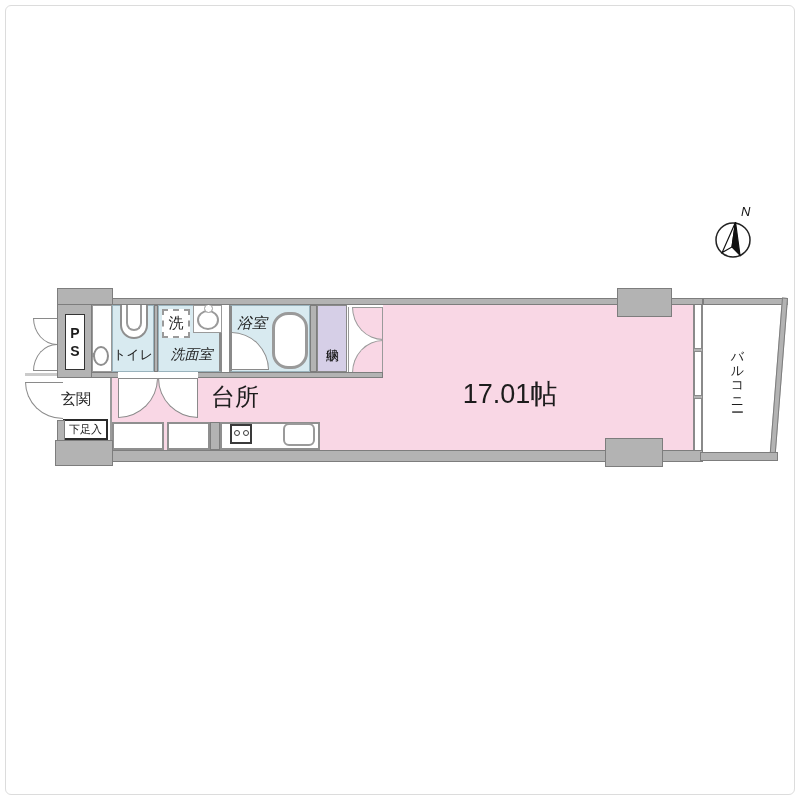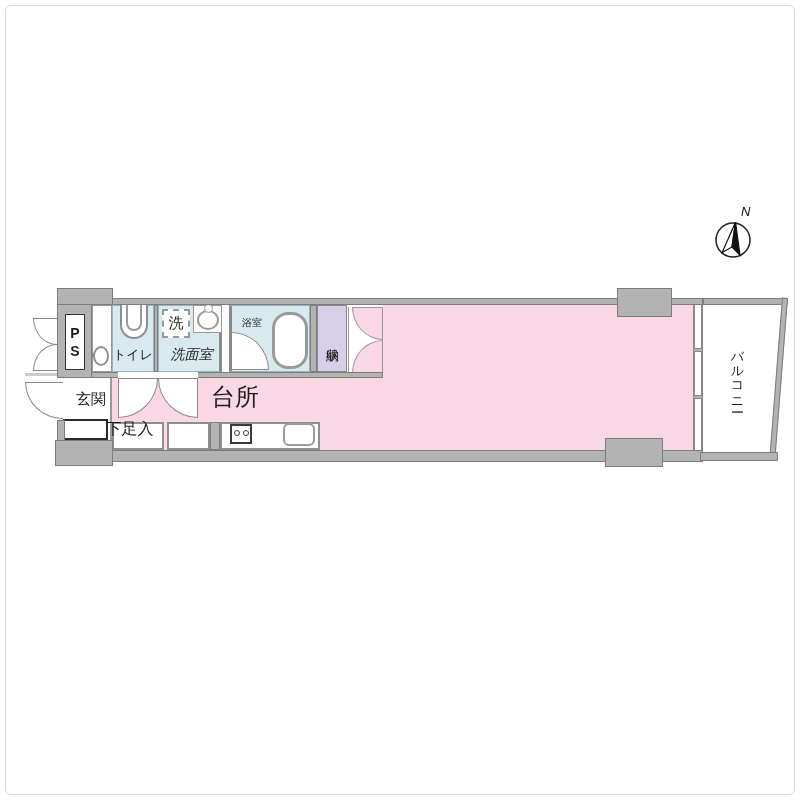--- a/index.html
+++ b/index.html
@@ -92,25 +92,26 @@
   <div class="abs" style="left:693px;top:395px;width:10px;height:4px;background:#b3b3b3;border:1px solid #8a8a8a;"></div>
 
   <div class="wall" style="left:703px;top:298px;width:85px;height:7px;"></div>
   <div class="wall" style="left:782px;top:298px;width:6px;height:157px;transform-origin:100% 0;transform:rotate(4.5deg);"></div>
   <div class="wall" style="left:700px;top:452px;width:78px;height:9px;"></div>
 
   <div class="label vtext" style="left:65px;top:318px;width:20px;height:50px;font-size:14px;font-weight:bold;letter-spacing:2px;">PS</div>
   <div class="label" style="left:110px;top:346px;width:46px;height:18px;font-size:13px;">トイレ</div>
   <div class="label" style="left:162px;top:310px;width:28px;height:27px;font-size:15px;">洗</div>
   <div class="label" style="left:164px;top:346px;width:55px;height:18px;font-size:14px;font-style:italic;">洗面室</div>
-  <div class="label" style="left:234px;top:314px;width:36px;height:18px;font-size:10px;">浴室</div>
+  <div class="label" style="left:234px;top:314px;width:36px;height:18px;font-size:15px;font-style:italic;">浴室</div>
   <div class="label vtext" style="left:317px;top:314px;width:30px;height:50px;font-size:13px;">収納</div>
-  <div class="label" style="left:70px;top:389px;width:42px;height:20px;font-size:15px;">玄関</div>
-  <div class="label" style="left:63px;top:421px;width:45px;height:17px;font-size:16px;margin-left:44px;">下足入</div>
+  <div class="label" style="left:55px;top:389px;width:42px;height:20px;font-size:15px;">玄関</div>
+  <div class="label" style="left:63px;top:421px;width:45px;height:17px;font-size:11px;">下足入</div>
   <div class="label" style="left:200px;top:383px;width:70px;height:28px;font-size:24px;">台所</div>
+  <div class="label" style="left:410px;top:378px;width:200px;height:32px;font-size:27px;">17.01帖</div>
   <div class="label vtext" style="left:724px;top:336px;width:26px;height:76px;font-size:13px;">バルコニー</div>
 
   <svg class="abs" style="left:703px;top:198px;" width="64" height="70" viewBox="0 0 64 70">
     <text x="38" y="18" font-size="13" font-style="italic" fill="#111" font-family="Liberation Sans, sans-serif">N</text>
     <circle cx="30" cy="42" r="17" fill="none" stroke="#222" stroke-width="1.5"></circle>
     <g transform="rotate(8 30 42)">
       <polygon points="30,24 21,56 30,49" fill="#fff" stroke="#111" stroke-width="1.2"></polygon>
       <polygon points="30,24 39,56 30,49" fill="#111" stroke="#111" stroke-width="1.2"></polygon>
     </g>
   </svg>

